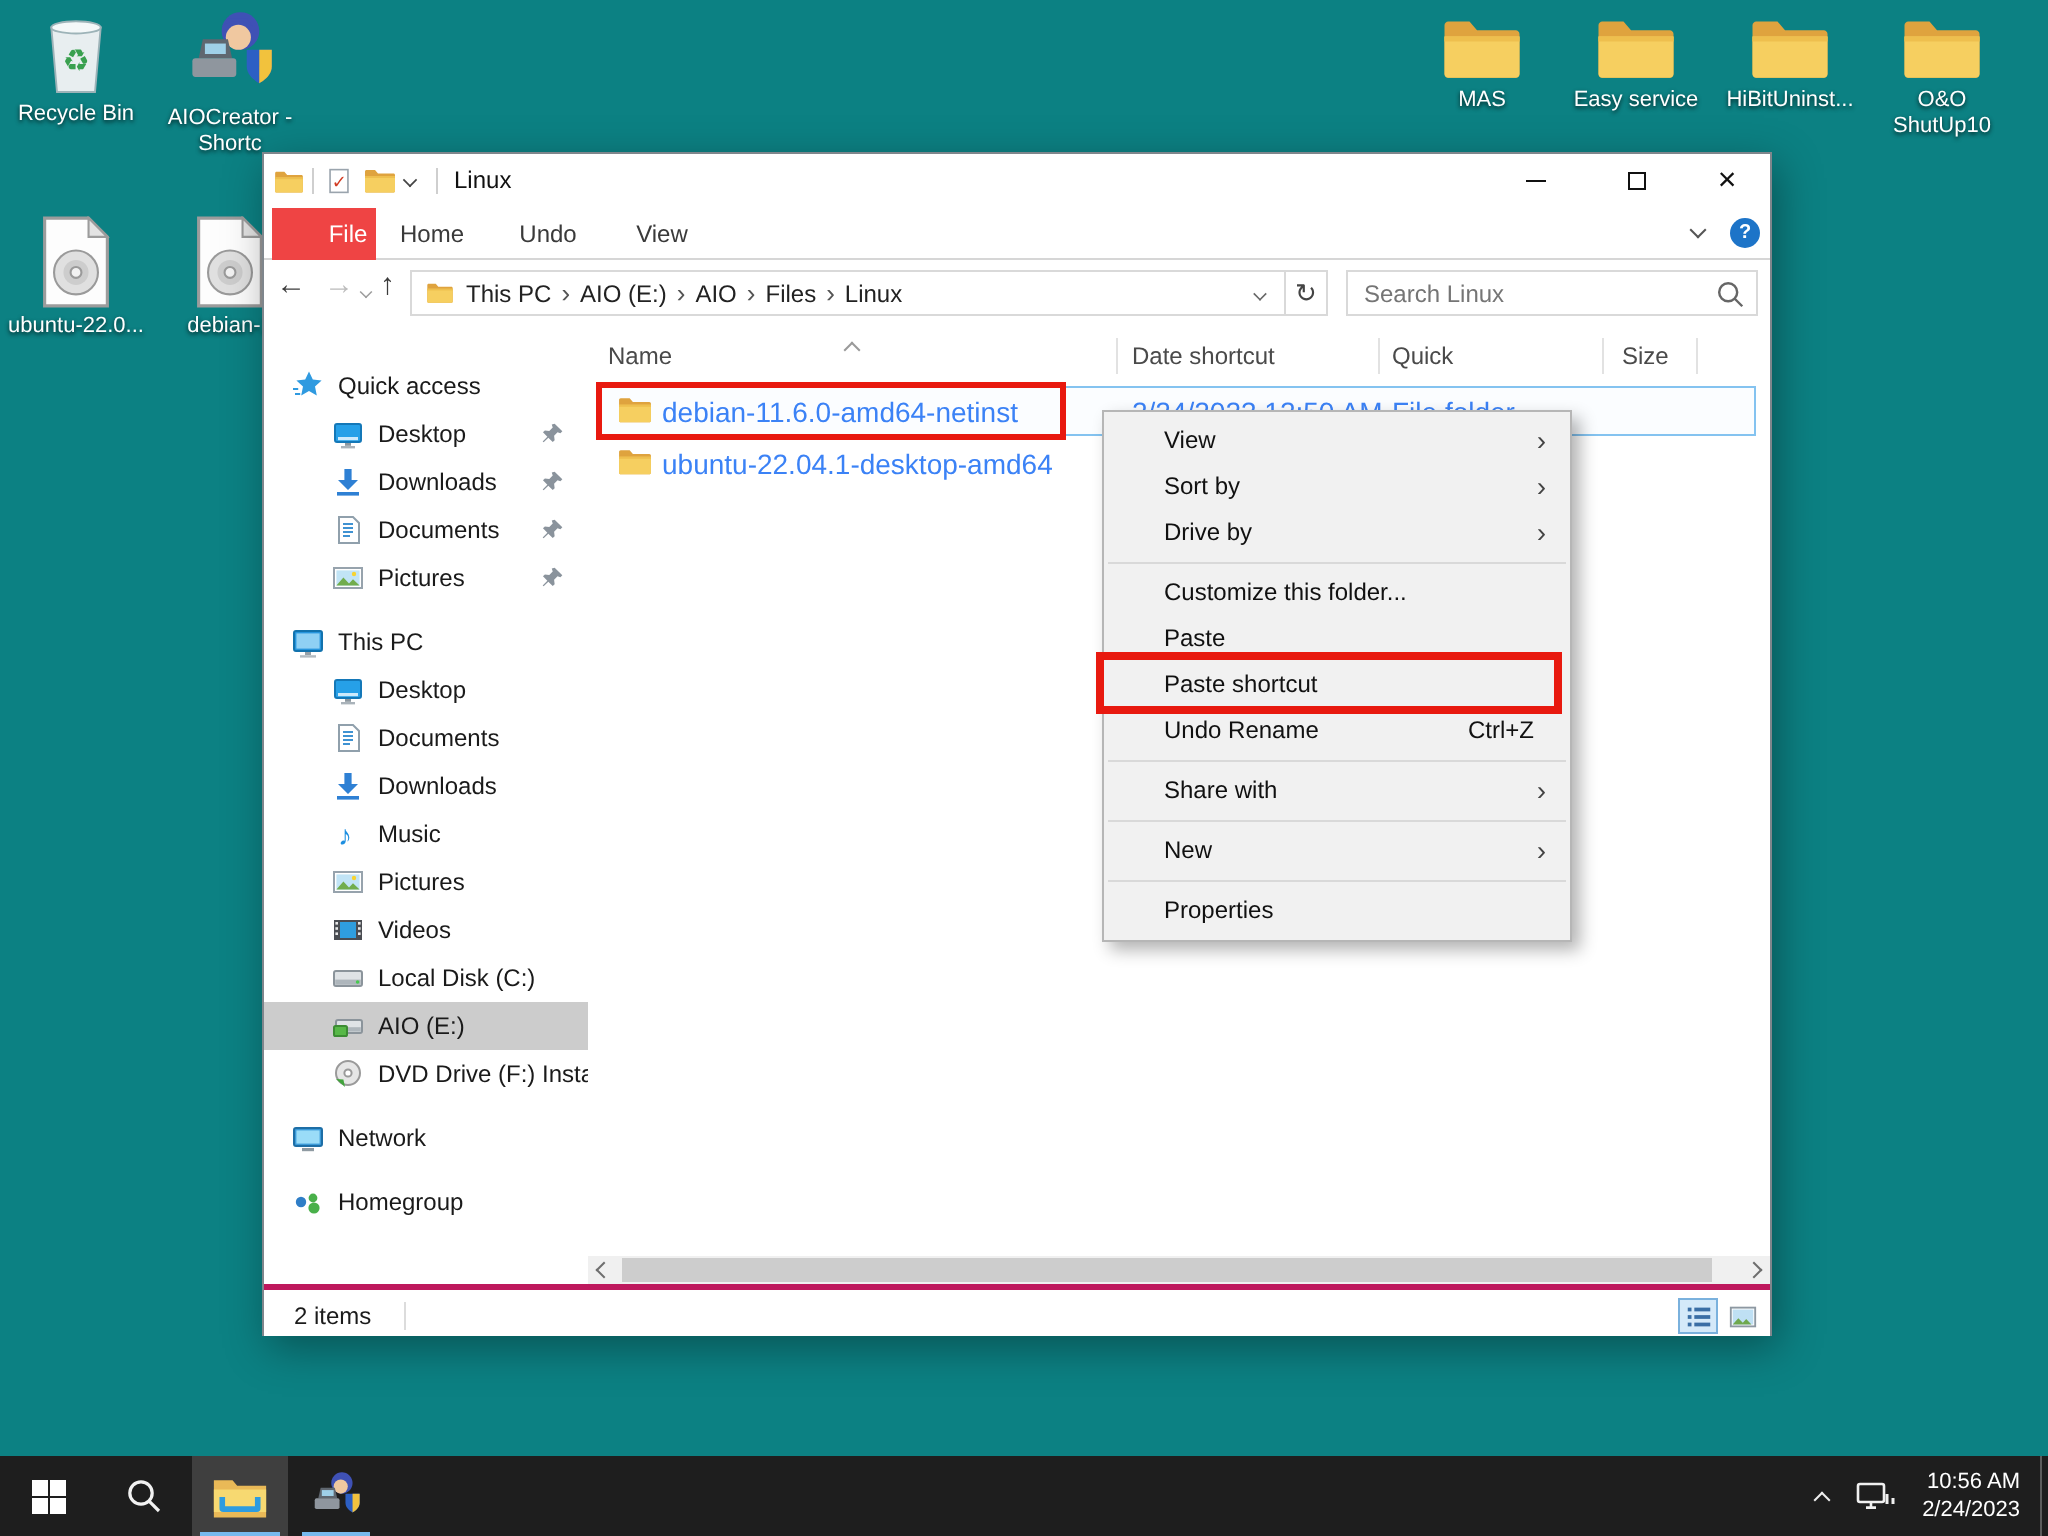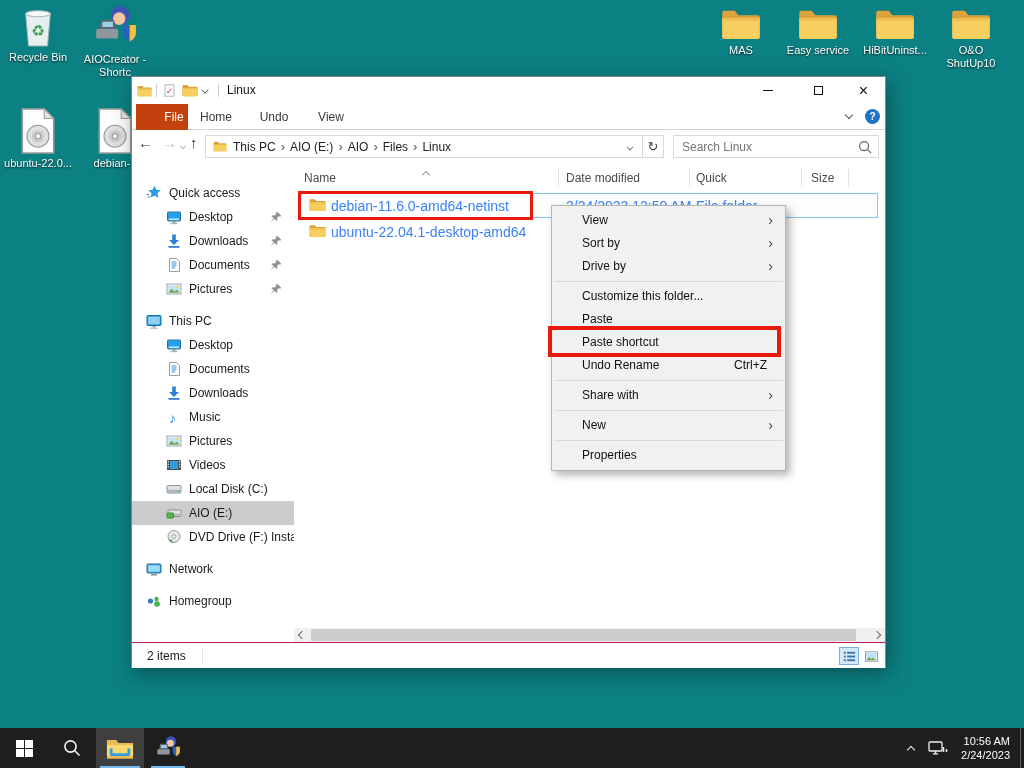--- a/index.html
+++ b/index.html
@@ -16,21 +16,21 @@
   .titlebar { position: absolute; left: 0; top: 0; width: 100%; height: 27px; background: #fff; }
   .qat-sep { position: absolute; top: 7px; width: 1px; height: 13px; background: #cfcfcf; }
   .title-text { position: absolute; left: 95px; top: 6px; font-size: 12px; color: #111; }
   .winbtn { position: absolute; top: 0; width: 45px; height: 27px; display: flex; align-items: center; justify-content: center; }
   .minbar { width: 10px; height: 1px; background: #111; }
   .maxbox { width: 9px; height: 9px; border: 1px solid #111; }
   .closex { font-size: 16px; color: #111; line-height: 16px; }
 
   .tabsrow { position: absolute; left: 0; top: 27px; width: 100%; height: 26px; background: #fff; border-bottom: 1px solid #d6d6d6; }
   .tab { position: absolute; top: 0; height: 26px; width: 52px; line-height: 26px; text-align: center; font-size: 12px; color: #3a3a3a; }
-  .tab.active { background: #c2410c; color: #fff; padding-left: 24px; }
+  .tab.active { background: #ef4444; color: #fff; padding-left: 24px; }
   .helpcirc { position: absolute; left: 733px; top: 5px; width: 15px; height: 15px; border-radius: 50%; background: #1d74c8; color: #fff; font-size: 10px; font-weight: bold; text-align: center; line-height: 15px; }
 
   .addrrow { position: absolute; left: 0; top: 54px; width: 100%; height: 31px; background: #fff; }
   .navarrow { position: absolute; top: 3px; font-size: 15px; color: #3b3b3b; }
   .navarrow.disabled { color: #bcbcbc; }
   .crumbbox { position: absolute; left: 73px; top: 4px; width: 438px; height: 23px; border: 1px solid #d9d9d9; display: flex; align-items: center; font-size: 12px; color: #222; padding-left: 5px; }
   .crumbsep { margin: 0 5px; color: #555; font-size: 13px; }
   .refreshbox { position: absolute; left: 511px; top: 4px; width: 21px; height: 23px; border: 1px solid #d9d9d9; border-left: none; display: flex; align-items: center; justify-content: center; font-size: 13px; color: #444; }
   .searchbox { position: absolute; left: 541px; top: 4px; width: 206px; height: 23px; border: 1px solid #d9d9d9; }
   .searchbox input { width: 100%; height: 100%; border: none; outline: none; font-size: 12px; padding: 0 22px 0 8px; color: #222; font-family: "Liberation Sans", sans-serif; }
@@ -62,21 +62,21 @@
   .frow .fdate { position: absolute; left: 272px; top: 5px; }
   .frow .ftype { position: absolute; left: 402px; top: 5px; }
   .frow .ficon { position: absolute; left: 15px; top: 5px; }
 
   
   .hscroll { position: absolute; left: 162px; top: 551px; width: 591px; height: 14px; background: #f0f0f0; color: #6e6e6e; }
   .hthumb { position: absolute; left: 17px; top: 1px; width: 545px; height: 12px; background: #cdcdcd; }
   .harrow { position: absolute; top: 4px; }
 
   
-  .statusbar { position: absolute; left: 0; top: 565px; width: 753px; height: 26px; border-top: 1px solid #be185d; background: #fff; font-size: 12px; color: #1b1b1b; }
+  .statusbar { position: absolute; left: 0; top: 565px; width: 753px; height: 26px; border-top: 3px solid #be185d; background: #fff; font-size: 12px; color: #1b1b1b; }
   .stsep { position: absolute; left: 70px; top: 6px; width: 1px; height: 14px; background: #dcdcdc; }
   .viewbtn { position: absolute; top: 4px; width: 20px; height: 18px; display: flex; align-items: center; justify-content: center; }
   .viewbtn.active { background: #d4e9f9; border: 1px solid #7ab1dd; }
 
   
   .cmenu { position: absolute; left: 551px; top: 205px; width: 235px; background: #f1f1f1; border: 1px solid #b6b6b6; box-shadow: 4px 4px 8px rgba(0,0,0,.3); padding: 3px 0; z-index: 30; font-size: 12px; color: #111; }
   .cmi { position: relative; height: 23px; line-height: 23px; padding-left: 30px; }
   .cmi .arr { position: absolute; right: 12px; top: 0; font-size: 14px; color: #444; }
   .cmi .sc { position: absolute; right: 18px; top: 0; }
   .cmsep { height: 1px; background: #d9d9d9; margin: 3px 2px; }
@@ -480,21 +480,21 @@
       <div class="srow sect" style="top:427px">
         <svg class="si" width="16" height="16">
             <use href="#sym-home"></use>
           </svg>
         <span>Homegroup</span>
       </div>
     </div>
 
     <div class="col" style="left:172px">Name</div>
     <span class="chv up" style="position:absolute;left:291px;top:95px;color:#9a9a9a"></span>
-    <div class="col" style="left:434px">Date modified</div>
+    <div class="col" style="left:434px">Date shortcut</div>
     <div class="col" style="left:564px">Quick</div>
     <div class="col" style="left:679px">Size</div>
     <div class="coldiv" style="left:426px"></div>
     <div class="coldiv" style="left:557px"></div>
     <div class="coldiv" style="left:669px"></div>
     <div class="coldiv" style="left:716px"></div>
 
     <div class="frow" style="top:116px">
       <div class="selbox"></div>
       <svg class="ficon" width="17" height="14">

